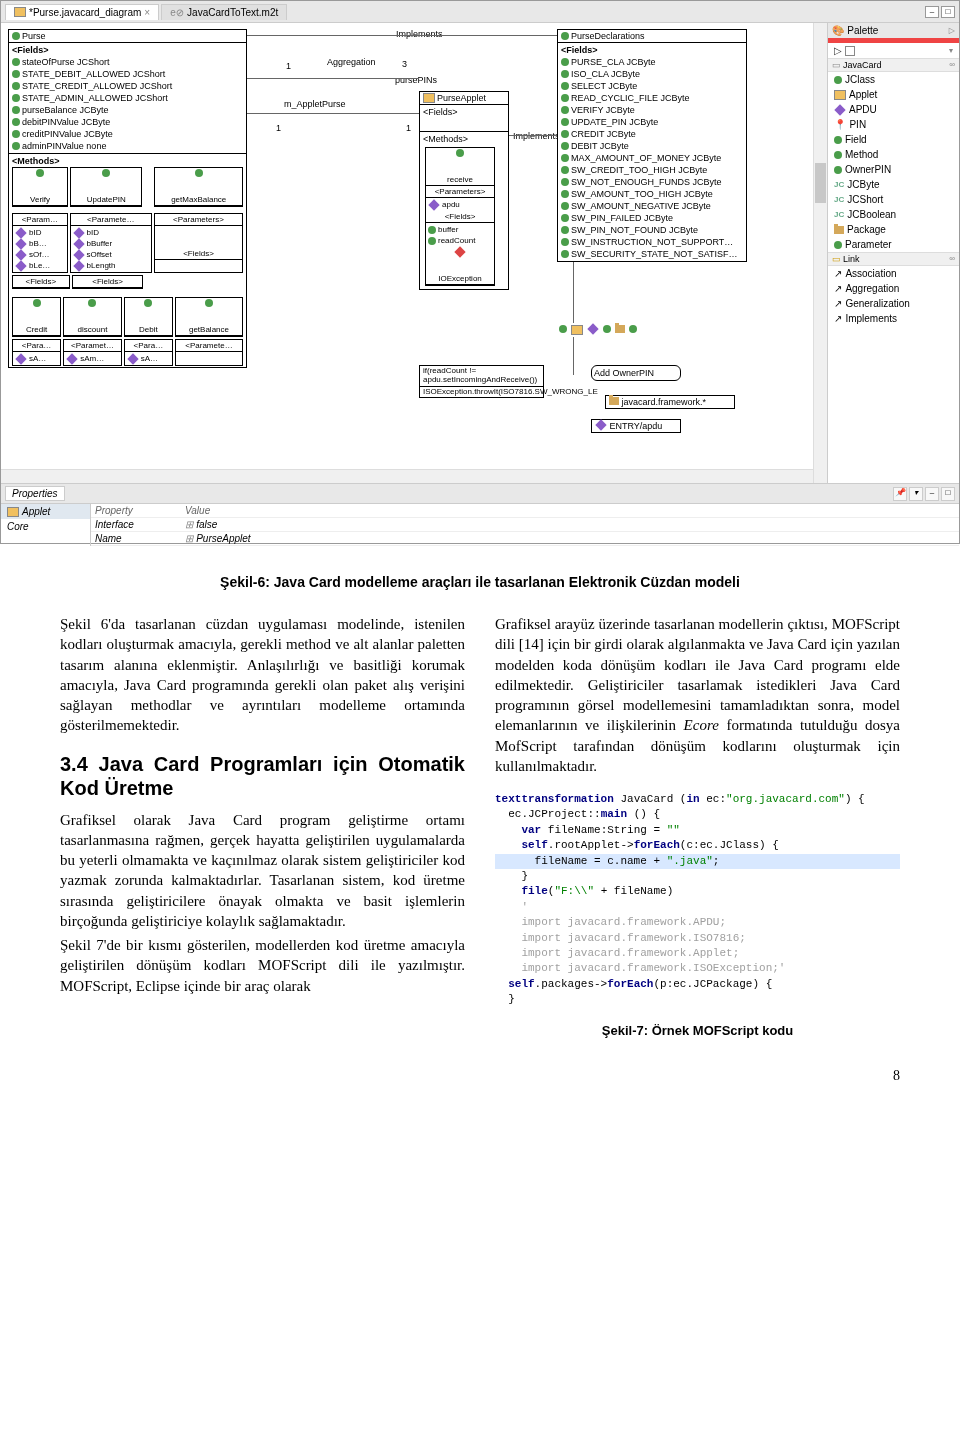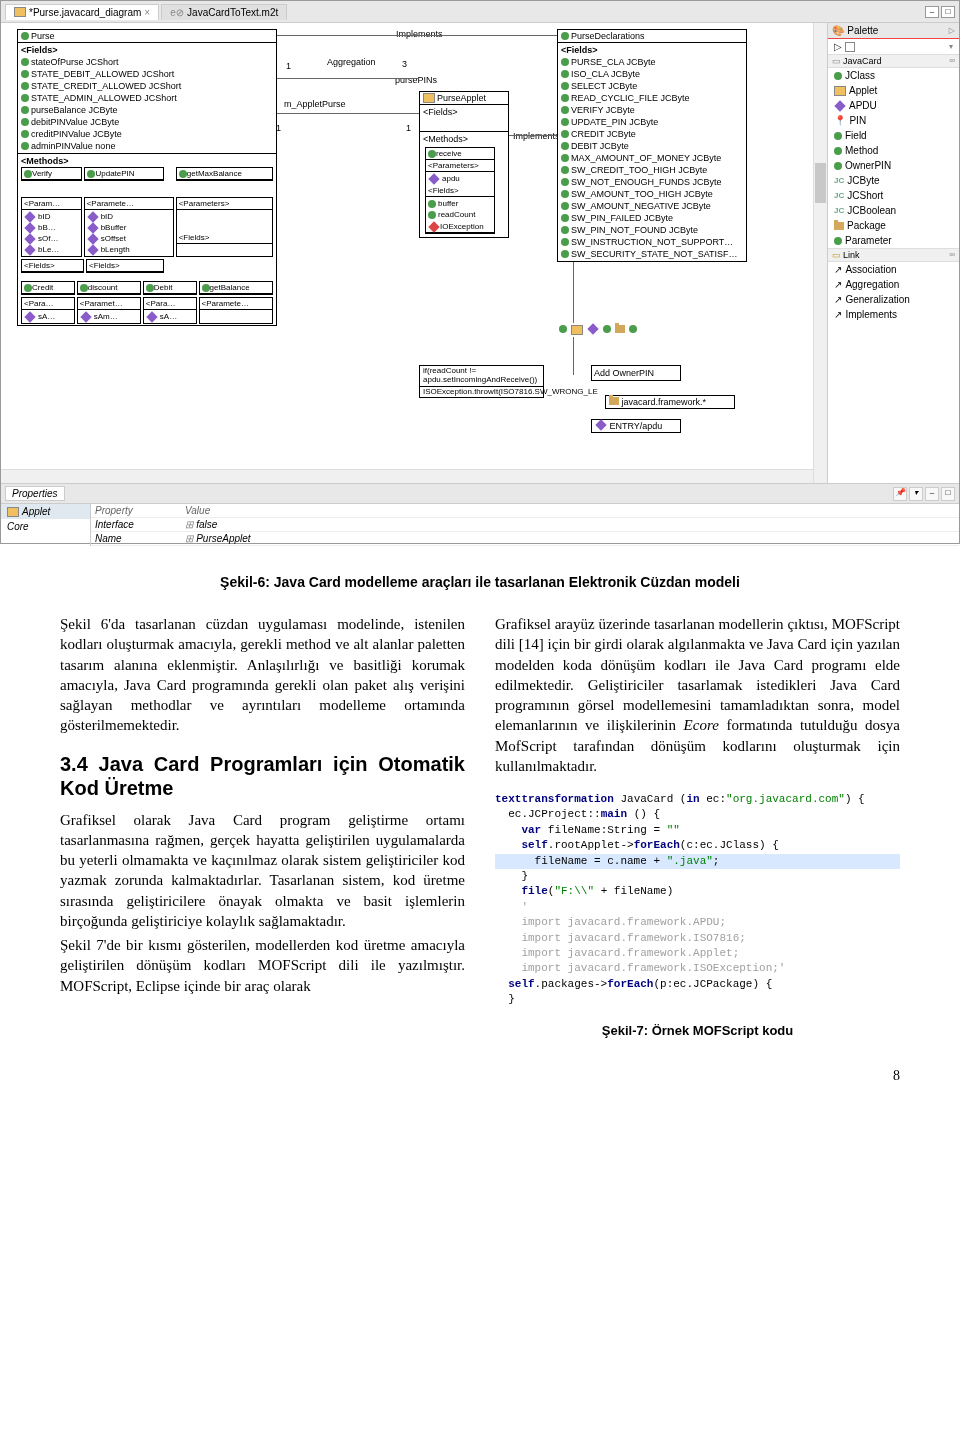--- a/index.html
+++ b/index.html
@@ -26,27 +26,27 @@
   .pkg-icon::before { content: ''; position: absolute; top: -2px; left: 0; width: 4px; height: 2px; background: #d4a85a; }
   .diamond { width: 8px; height: 8px; background: #8a5cc9; transform: rotate(45deg); display: inline-block; margin: 0 2px; }
   .red-diamond { width: 8px; height: 8px; background: #d44; transform: rotate(45deg); display: inline-block; margin: 0 2px; }
   .applet-icon { width: 12px; height: 10px; background: #f0c060; border: 1px solid #888; display: inline-block; }
   
   .conn-label { position: absolute; font-size: 9px; background: transparent; }
   .conn-line { position: absolute; background: #666; }
   
   
   .mini-box { position: absolute; border: 1px solid #000; background: #fff; font-size: 8px; }
-  .mini-header { border-bottom: 1px solid #000; padding: 1px 2px; display: flex; align-items: flex-end; gap: 0; }
+  .mini-header { border-bottom: 1px solid #000; padding: 1px 2px; display: flex; align-items: center; gap: 18px; flex-direction: column; }
   .mini-body { padding: 1px 2px; }
   .mini-row { display: flex; align-items: center; gap: 2px; line-height: 11px; }
   
   
   .ide-palette { width: 132px; border-left: 1px solid #ccc; background: #fff; font-size: 10px; }
-  .pal-header { background: #e8e8e8; border-bottom: 1px solid #ef4444; padding: 2px 4px; display: flex; align-items: center; justify-content: space-between; text-align: right; }
+  .pal-header { background: #e8e8e8; border-bottom: 5px solid #ef4444; padding: 2px 4px; display: flex; align-items: center; justify-content: space-between; text-align: right; }
   .pal-row { display: flex; align-items: center; gap: 3px; padding: 2px 6px; }
   .pal-sel { width: 10px; height: 10px; background: #fff; border: 1px solid #888; display: inline-block; }
   .pal-sep { background: #f0f0f0; padding: 1px 4px; font-size: 9px; border-top: 1px solid #ddd; border-bottom: 1px solid #ddd; display: flex; align-items: flex-start; justify-content: space-between; }
   .chev { font-size: 8px; color: #888; }
   .arrow-icon { font-size: 10px; }
   
   
   .ide-props { border-top: 1px solid #ccc; background: #fff; height: 60px; font-style: italic; }
   .props-tabs { background: #e8e8e8; border-bottom: 1px solid #ccc; padding: 2px 4px; font-size: 10px; display: flex; align-items: center; }
   .props-tab { padding: 1px 6px; background: #fff; border: 1px solid #ccc; }
@@ -118,21 +118,21 @@
       <div class="conn-label" style="left:401px;top:36px;">3</div>
       <div class="conn-label" style="left:405px;top:100px;">1</div>
       <div class="conn-label" style="left:275px;top:100px;">1</div>
 
       <div class="conn-line" style="left:238px;top:12px;width:335px;height:1px;"></div>
       <div class="conn-line" style="left:238px;top:55px;width:180px;height:1px;"></div>
       <div class="conn-line" style="left:238px;top:90px;width:180px;height:1px;"></div>
       <div class="conn-line" style="left:485px;top:112px;width:88px;height:1px;"></div>
       <div class="conn-line" style="left:572px;top:12px;width:1px;height:340px;"></div>
 
-      <div class="uml-box" style="left:16px;top:6px;width:260px;">
+      <div class="uml-box" style="left:7px;top:6px;width:239px;">
         <div class="uml-header">
             <span class="dot-green"></span>
             <span>Purse</span>
           </div>
         <div class="uml-section">
           <div class="uml-row" style="font-weight:bold;">&lt;Fields&gt;</div>
           <div class="uml-row">
               <span class="dot-green"></span>
               <span>stateOfPurse JCShort</span>
             </div>
@@ -180,21 +180,21 @@
                   <span>UpdatePIN</span>
                 </div>
             </div>
             <div class="mini-box" style="position:relative;flex:1.6;margin-left:10px;">
               <div class="mini-header">
                   <span class="dot-green"></span>
                   <span>getMaxBalance</span>
                 </div>
             </div>
           </div>
-          <div style="display:flex;gap:2px;margin-top:16px;border-radius:28px;">
+          <div style="display:flex;gap:2px;margin-top:6px;border-radius:28px;">
             <div class="mini-box" style="position:relative;flex:0.8;">
               <div class="mini-header">&lt;Param…</div>
               <div class="mini-body">
                 <div class="mini-row">
                     <span class="diamond"></span>
                     <span>bID</span>
                   </div>
                 <div class="mini-row">
                     <span class="diamond"></span>
                     <span>bB…</span>
@@ -435,21 +435,21 @@
         <div style="display:flex;gap:4px;padding:2px;font-size:8px;">
           <span class="dot-green"></span>
           <span class="applet-icon"></span>
           <span class="diamond"></span>
           <span class="dot-green"></span>
           <span class="pkg-icon"></span>
           <span class="dot-green"></span>
         </div>
       </div>
 
-      <div class="uml-box" style="left:590px;top:342px;width:90px;padding:2px;">
+      <div class="uml-box" style="left:590px;top:342px;width:90px;padding:2px;border-radius:6px;">
         <span>Add OwnerPIN</span>
       </div>
       <div class="uml-box" style="left:604px;top:372px;width:130px;padding:1px 3px;">
         <span class="pkg-icon"></span>
         <span>javacard.framework.*</span>
       </div>
       <div class="uml-box" style="left:590px;top:396px;width:90px;padding:1px 3px;">
         <span class="diamond"></span>
         <span>ENTRY/apdu</span>
       </div>

